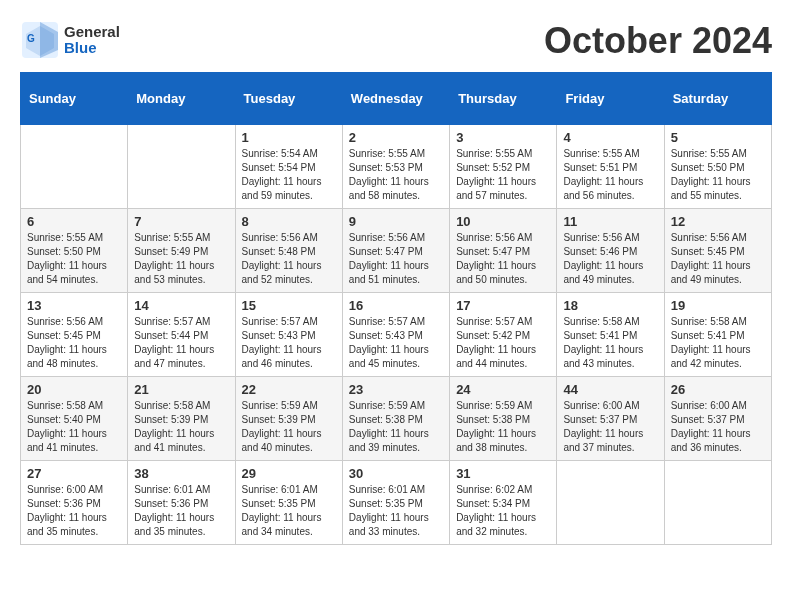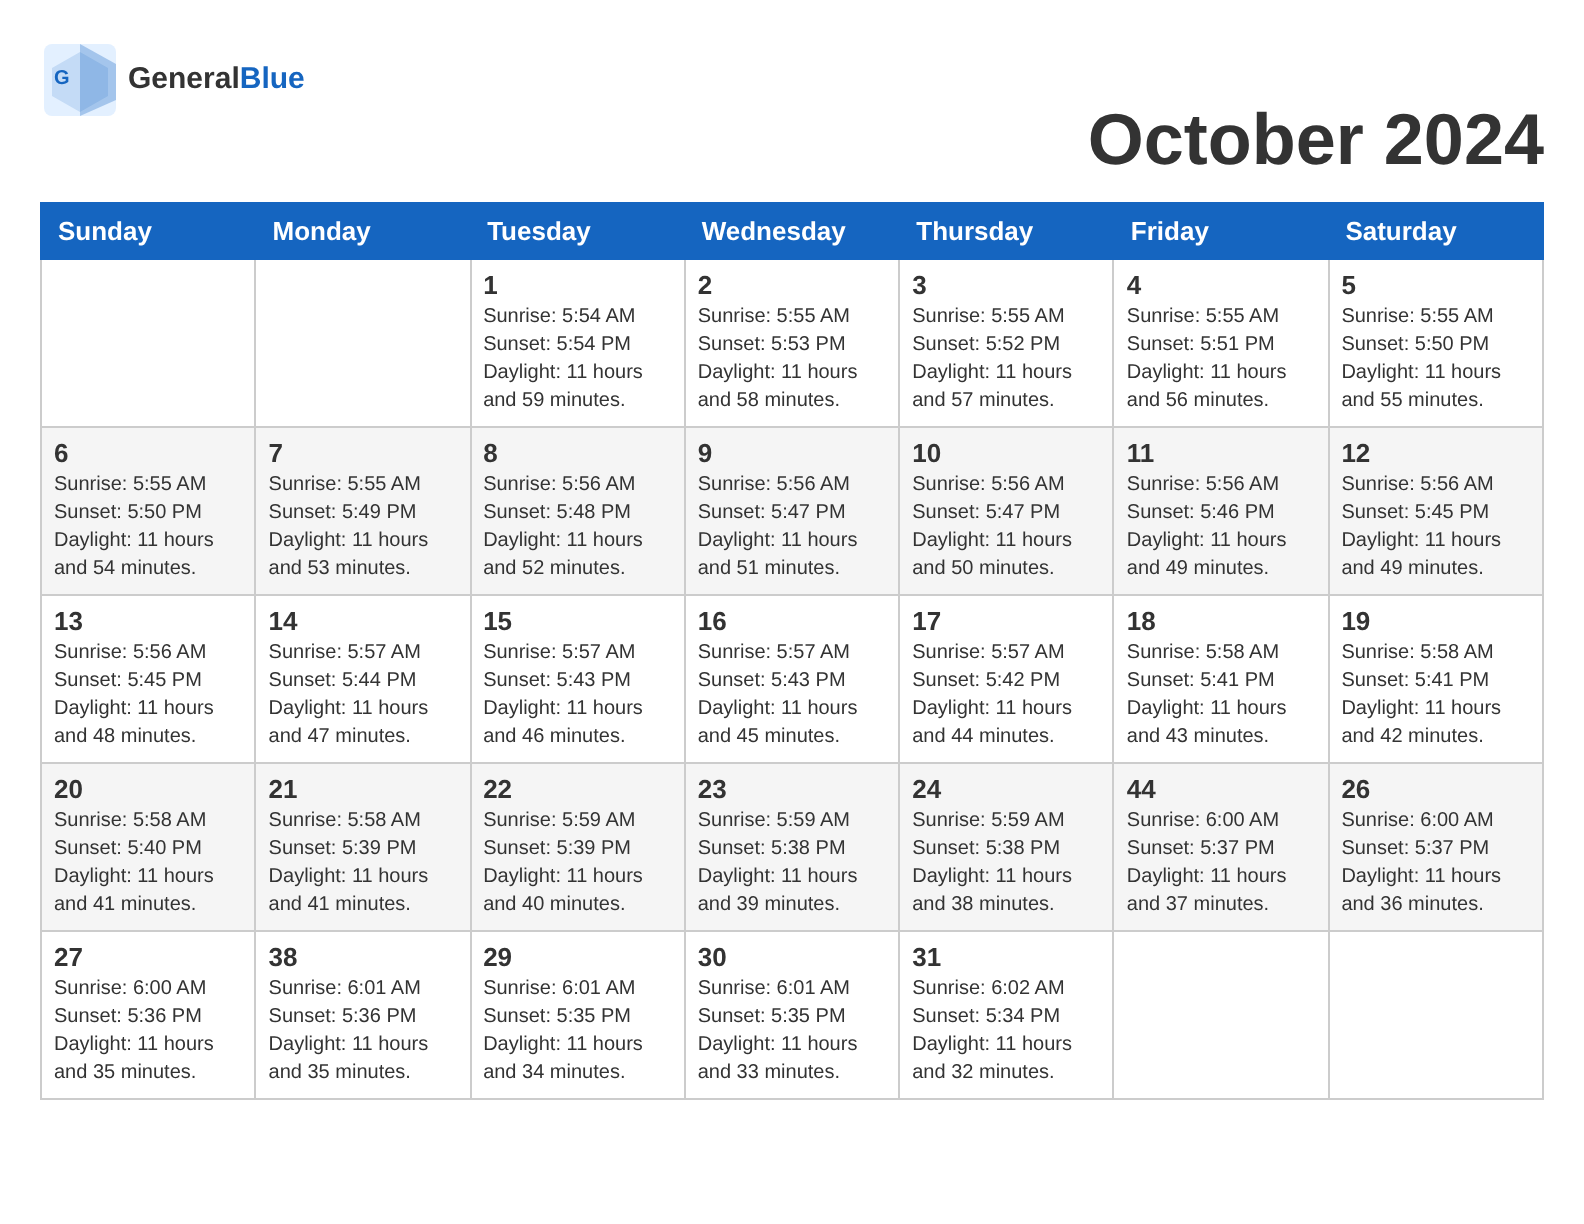--- a/index.html
+++ b/index.html
@@ -16,39 +16,38 @@
       align-items: flex-start;
       margin-bottom: 10px;
     }
     .logo {
       display: flex;
       align-items: center;
       gap: 4px;
     }
     .title-block {
       text-align: center;
-      margin-top: 29px;
     }
     .month-title {
       font-size: 36px;
       font-weight: bold;
       color: #333;
     }
     .location {
       font-size: 16px;
       color: #555;
     }
     table {
       width: 100%;
       border-collapse: collapse;
     }
     thead th {
       background: #1565c0;
       color: #fff;
-      padding: 6px 8px;
+      padding: 18px 8px;
       font-size: 13px;
       text-align: left;
       border: 1px solid #1565c0;
     }
     td {
       border: 1px solid #ccc;
       padding: 5px 6px;
       vertical-align: top;
       width: 14.28%;
       font-size: 11px;
@@ -79,21 +78,21 @@
   <div class="logo">
     <span style="display:inline-block;position:relative;width:40px;height:40px;">
       <svg width="40" height="40" viewBox="0 0 40 40">
         <rect x="2" y="2" width="36" height="36" rx="4" fill="#e3f0ff"></rect>
         <polygon points="20,6 34,14 34,28 20,36 6,28 6,14" fill="#1565c0" opacity="0.15"></polygon>
         <polygon points="20,2 38,12 38,30 20,38" fill="#1565c0" opacity="0.3"></polygon>
         <text x="7" y="22" font-size="10" fill="#1565c0" font-weight="bold">G</text>
       </svg>
     </span>
     <div>
-      <div style="display:flex;flex-direction:row;line-height:1.1;">
+      <div style="display:flex;flex-direction:column;line-height:1.1;">
         <span style="font-size:15px;font-weight:bold;color:#333;">General</span>
         <span style="font-size:15px;font-weight:bold;color:#1565c0;">Blue</span>
       </div>
     </div>
   </div>
   <div class="title-block">
     <div class="month-title">October 2024</div>
   </div>
 </div>
 

